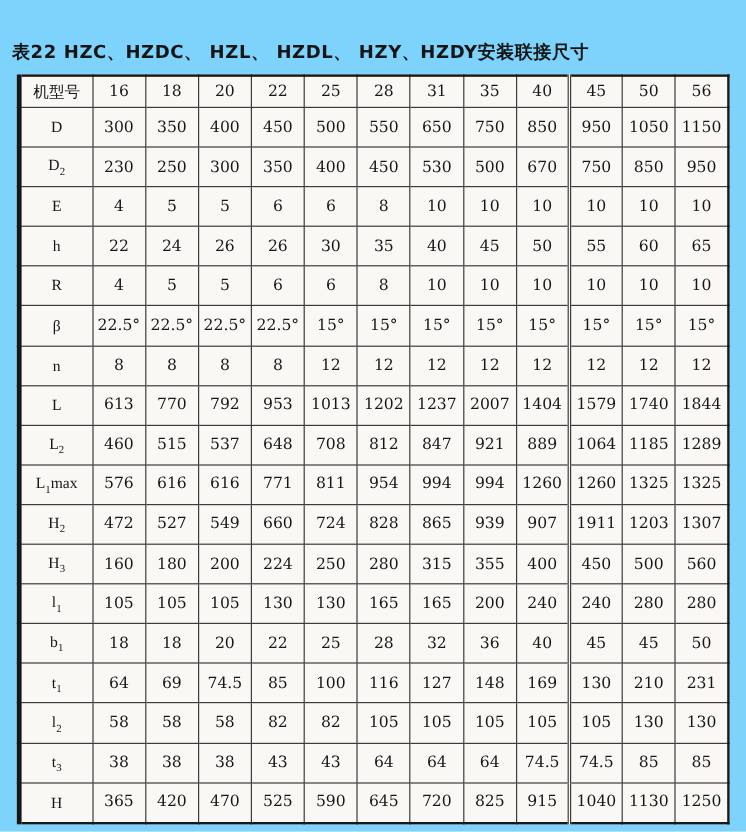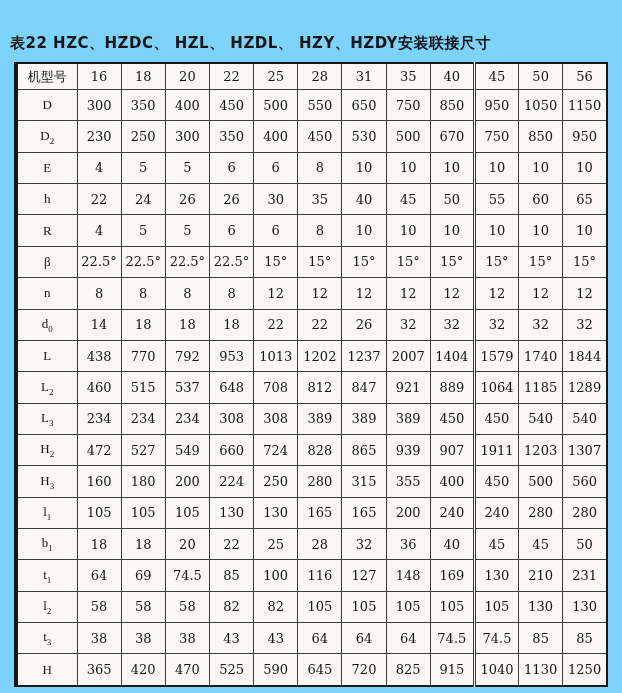--- a/index.html
+++ b/index.html
@@ -195,37 +195,22 @@
           <td>12</td>
           <td>12</td>
           <td>12</td>
           <td>12</td>
           <td>12</td>
           <td class="sep-left">12</td>
           <td>12</td>
           <td>12</td>
         </tr>
         <tr>
-          <th class="label-cell">d<sub>0</sub></th>
-          <td>14</td>
-          <td>18</td>
-          <td>18</td>
-          <td>18</td>
-          <td>22</td>
-          <td>22</td>
-          <td>26</td>
-          <td>32</td>
-          <td>32</td>
-          <td class="sep-left">32</td>
-          <td>32</td>
-          <td>32</td>
-        </tr>
-        <tr>
           <th class="label-cell">L</th>
-          <td>438</td>
+          <td>613</td>
           <td>770</td>
           <td>792</td>
           <td>953</td>
           <td>1013</td>
           <td>1202</td>
           <td>1237</td>
           <td>2007</td>
           <td>1404</td>
           <td class="sep-left">1579</td>
           <td>1740</td>
@@ -240,33 +225,33 @@
           <td>708</td>
           <td>812</td>
           <td>847</td>
           <td>921</td>
           <td>889</td>
           <td class="sep-left">1064</td>
           <td>1185</td>
           <td>1289</td>
         </tr>
         <tr>
-          <th class="label-cell">L<sub>3</sub></th>
-          <td>234</td>
-          <td>234</td>
-          <td>234</td>
-          <td>308</td>
-          <td>308</td>
-          <td>389</td>
-          <td>389</td>
-          <td>389</td>
-          <td>450</td>
-          <td class="sep-left">450</td>
-          <td>540</td>
-          <td>540</td>
+          <th class="label-cell">L<sub>1</sub>max</th>
+          <td>576</td>
+          <td>616</td>
+          <td>616</td>
+          <td>771</td>
+          <td>811</td>
+          <td>954</td>
+          <td>994</td>
+          <td>994</td>
+          <td>1260</td>
+          <td class="sep-left">1260</td>
+          <td>1325</td>
+          <td>1325</td>
         </tr>
         <tr>
           <th class="label-cell">H<sub>2</sub></th>
           <td>472</td>
           <td>527</td>
           <td>549</td>
           <td>660</td>
           <td>724</td>
           <td>828</td>
           <td>865</td>

